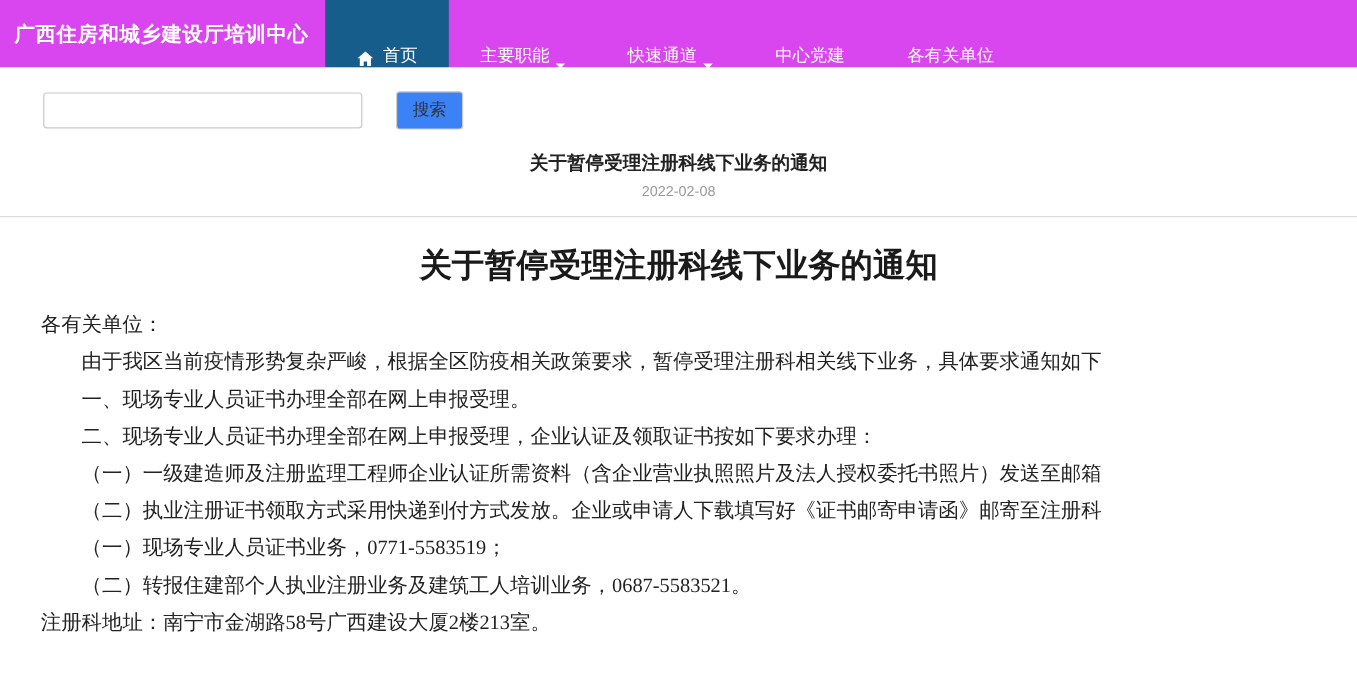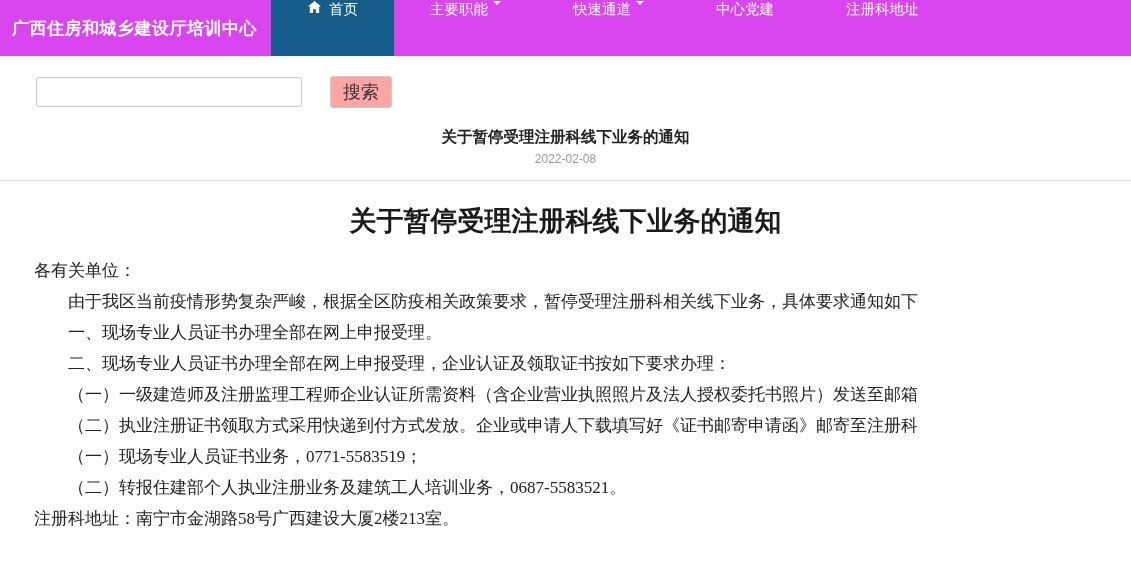--- a/index.html
+++ b/index.html
@@ -32,22 +32,22 @@
     letter-spacing: 0.5px;
     white-space: nowrap;
     color: #ffffff;
   }
   .nav-items {
     display: flex;
     align-items: stretch;
   }
   .nav-item {
     display: flex;
-    align-items: flex-start;
-    padding: 0 36px;
+    align-items: flex-end;
+    padding: 0 26px;
     font-size: 14.5px;
     color: #ffffff;
     white-space: nowrap;
     cursor: pointer;
     font-family: Liberation Mono, monospace;
   }
   .nav-item.active {
     background: #165d8c;
   }
   .nav-item .home-icon {
@@ -80,24 +80,24 @@
     font-size: 13px;
     font-family: "Liberation Sans", sans-serif;
     outline: none;
     box-sizing: content-box;
   }
   .search-button {
     margin-left: 28px;
     height: 32px;
     min-width: 56px;
     padding: 0 12px;
-    background: #fca5a5;
+    background: #3b82f6;
     border: 1px solid #cccccc;
     border-radius: 3px;
-    font-size: 18px;
+    font-size: 14px;
     font-family: "Liberation Sans", sans-serif;
     color: #333;
     cursor: pointer;
   }
 
   
   .meta {
     text-align: center;
     padding-bottom: 14px;
   }
@@ -172,21 +172,21 @@
     <div class="nav-item">
       <span>快速通道</span>
       <span class="caret"></span>
     </div>
 
     <div class="nav-item">
       <span>中心党建</span>
     </div>
 
     <div class="nav-item">
-      <span>注册科地址</span>
+      <span>各有关单位</span>
     </div>
 
   </div>
 </div>
 
 <div class="search-row">
   <input class="search-input" type="text" placeholder="" style="">
   <button class="search-button">搜索</button>
 </div>
 

